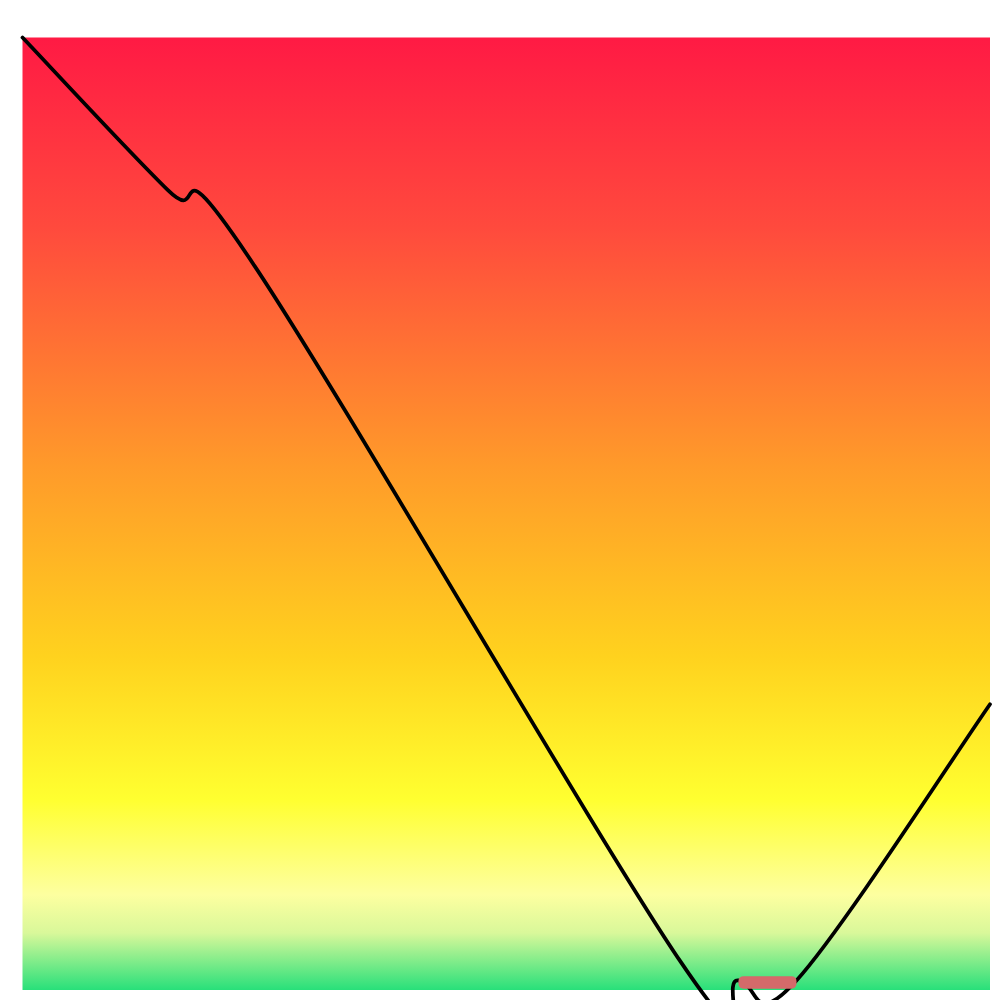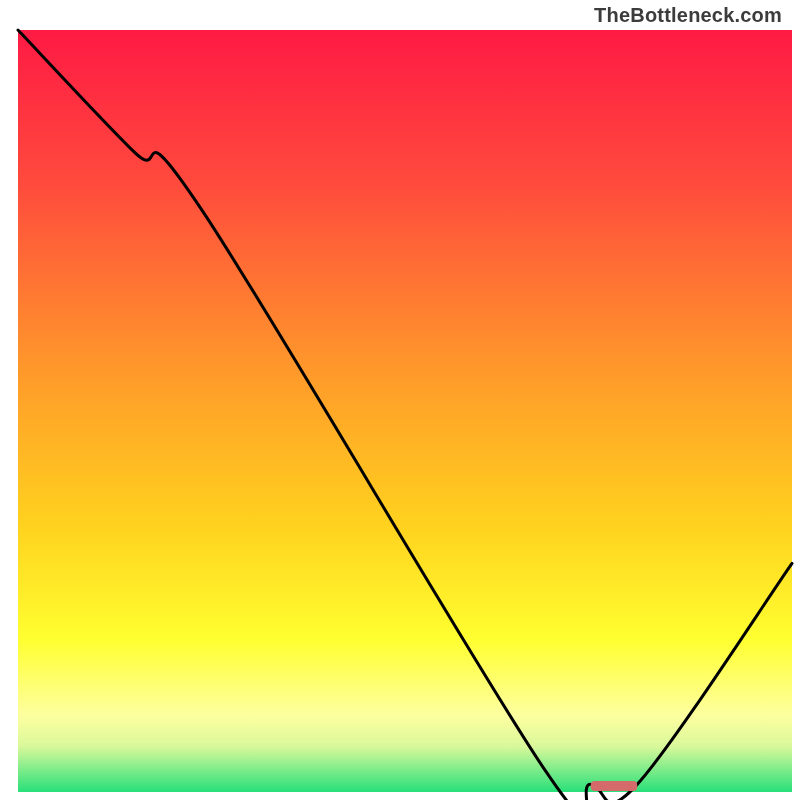--- a/index.html
+++ b/index.html
@@ -42,21 +42,20 @@
   }
   .marker {
     fill: #d46a6a;
     stroke: none;
   }
 </style>
 </head>
 <body>
 <div class="stage">
 
-<div class="watermark">TheBottleneck.com</div>
 
 <svg class="chart" viewBox="0 0 800 800">
   <defs>
     <linearGradient id="bg-grad" x1="0" y1="0" x2="0" y2="1">
           <stop offset="0%" stop-color="#ff1a44"></stop>
           <stop offset="20%" stop-color="#ff4a3d"></stop>
           <stop offset="45%" stop-color="#ff9a2a"></stop>
           <stop offset="65%" stop-color="#ffd21e"></stop>
           <stop offset="80%" stop-color="#ffff30"></stop>
           <stop offset="90%" stop-color="#fdffa0"></stop>

